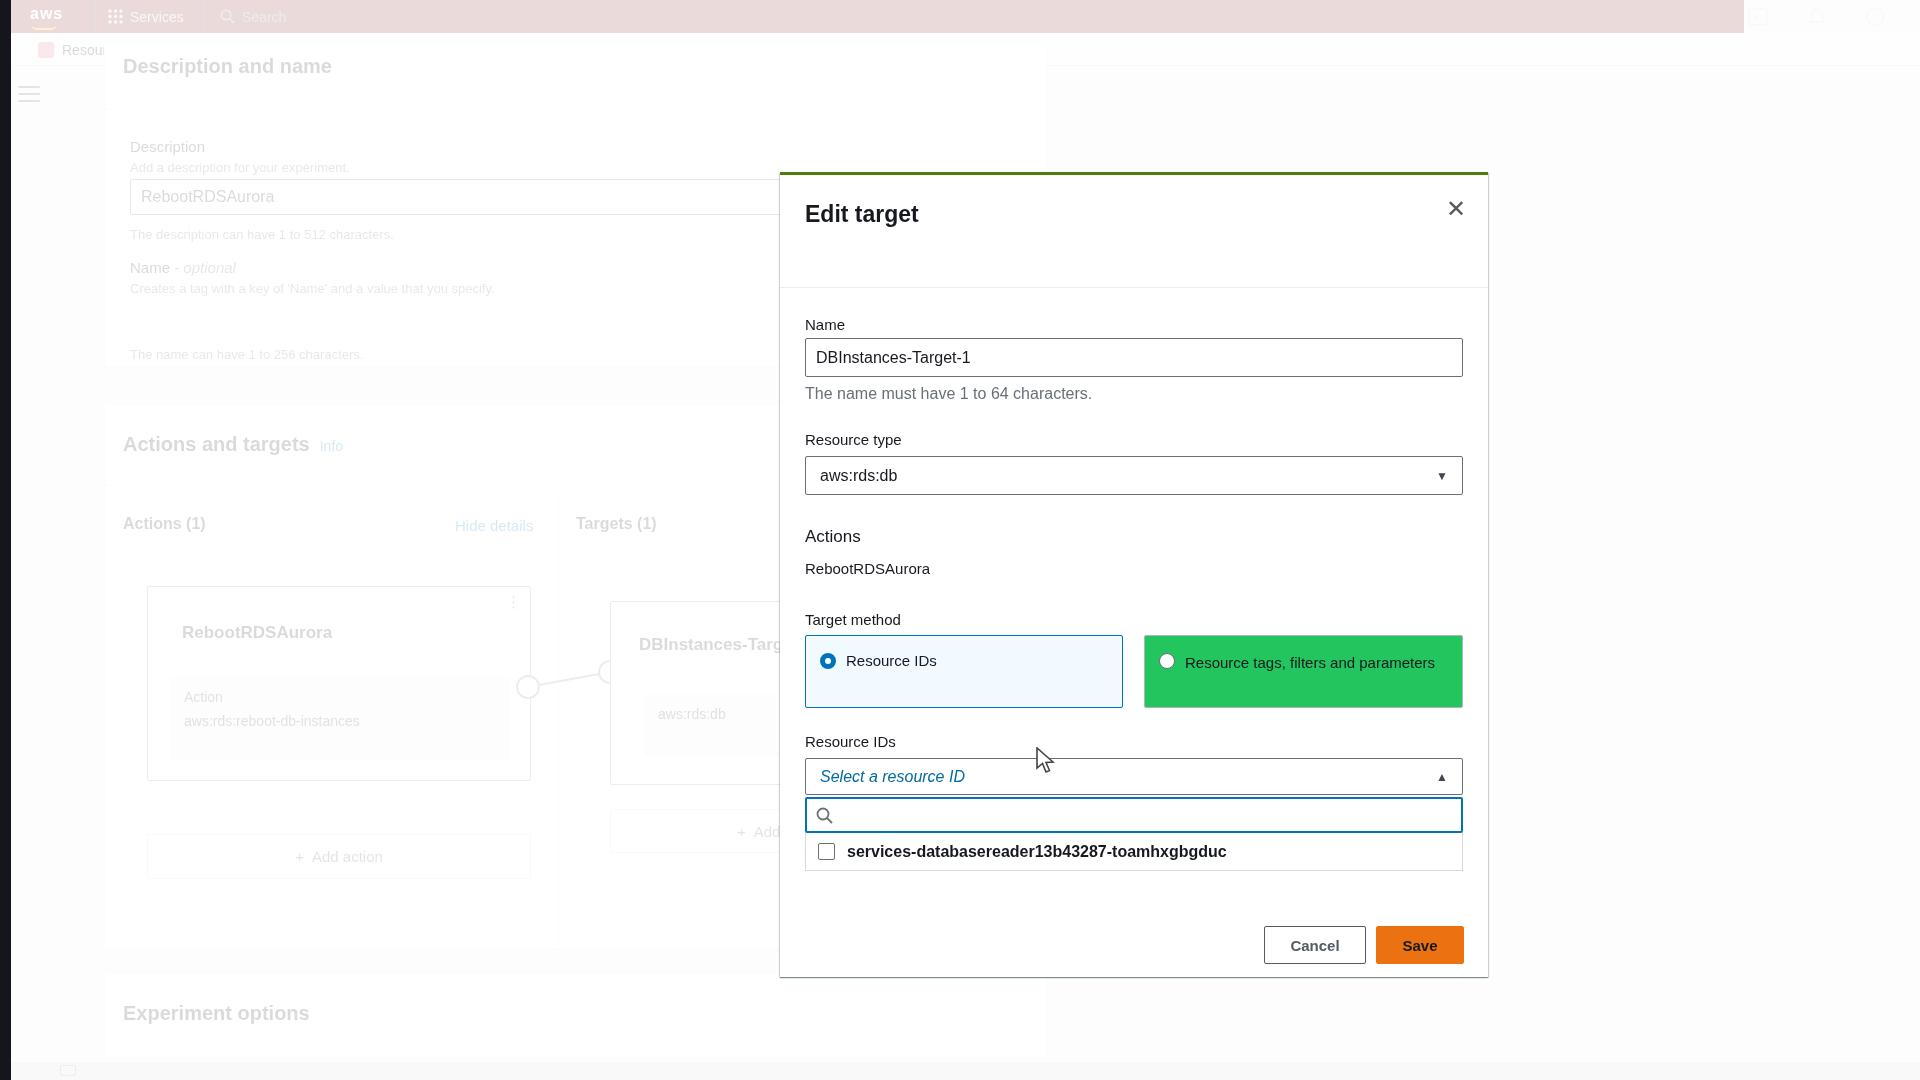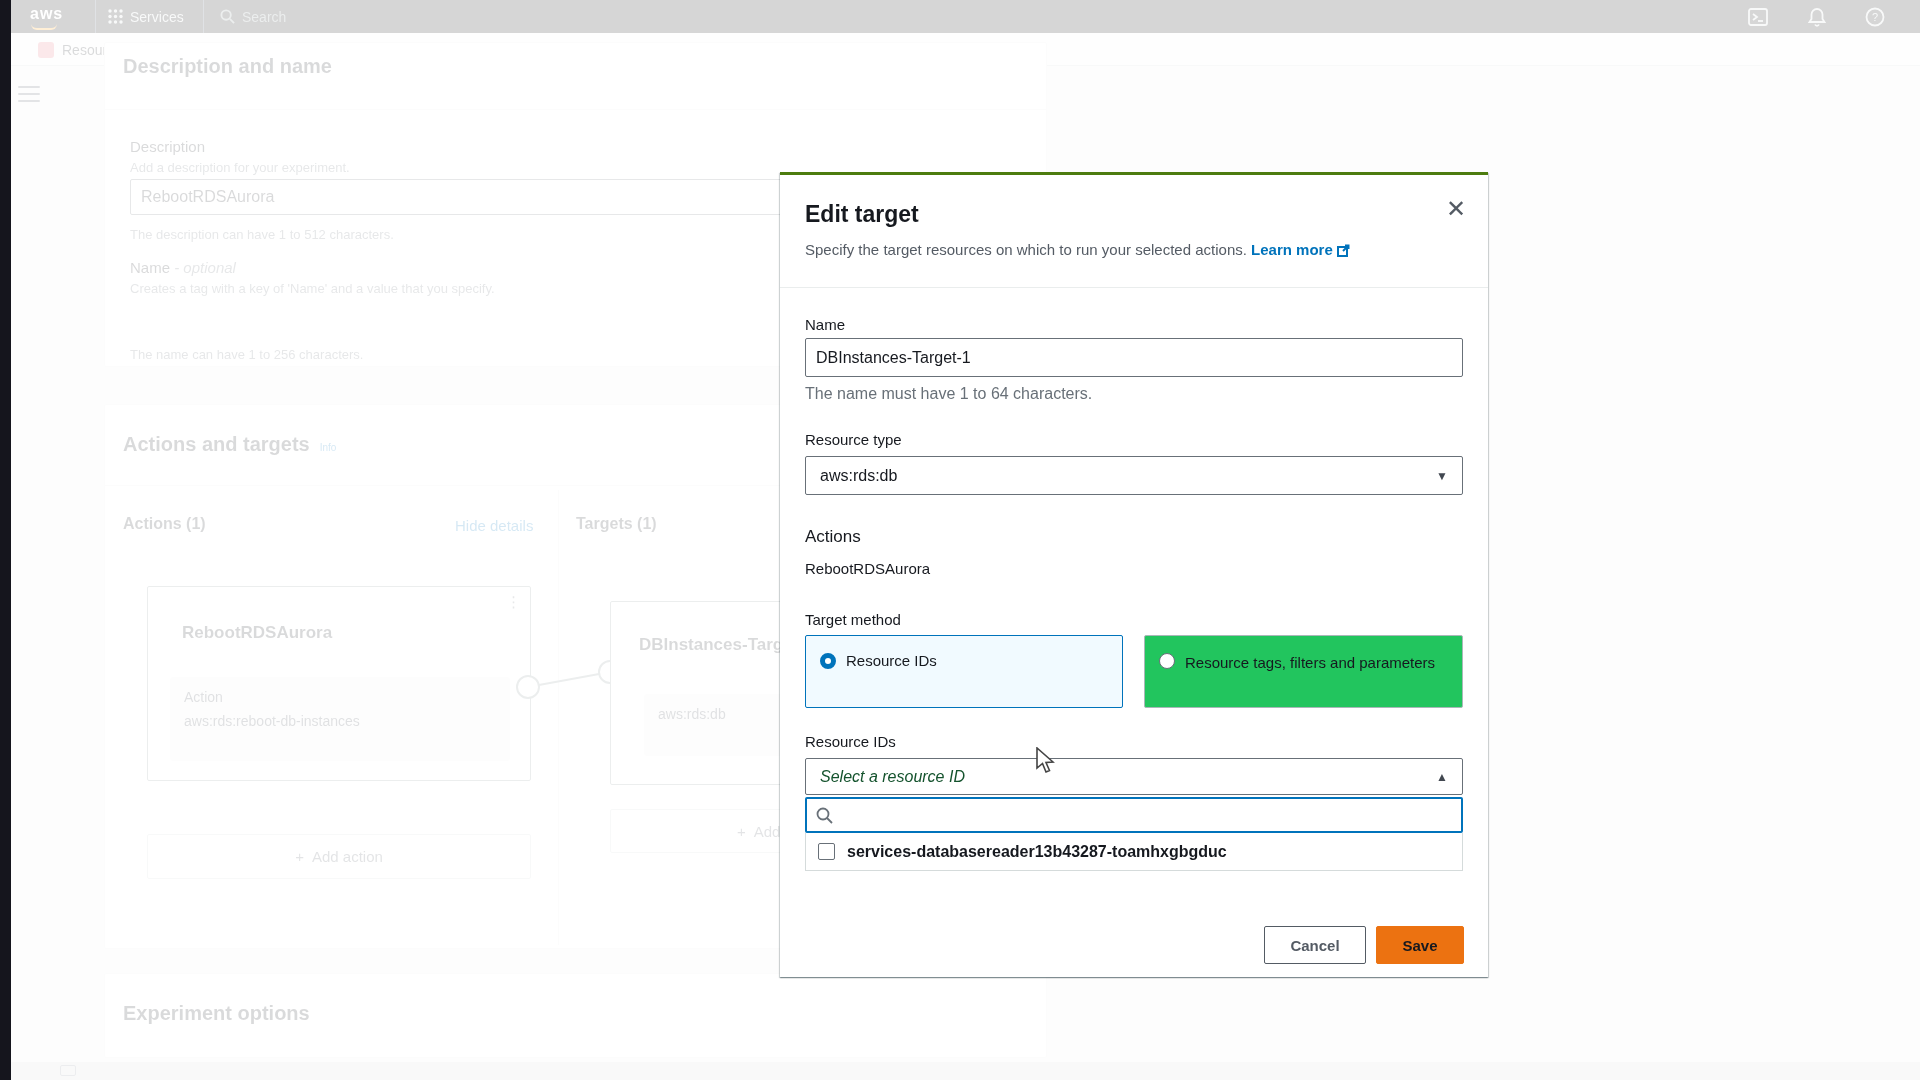--- a/index.html
+++ b/index.html
@@ -2,37 +2,37 @@
 <html><head>
 <meta charset="utf-8">
 <style>
   * { margin:0; padding:0; box-sizing:border-box; }
   html,body { width:1920px; height:1080px; overflow:hidden; }
   body { font-family:"Liberation Sans", sans-serif; background:#f2f3f3; position:relative; color:#16191f; }
 
   
   .backdrop { position:absolute; inset:0; z-index:0; }
 
-  .topnav { position:absolute; left:0; top:0; width:1920px; height:33px; background:#000000; display:flex; align-items:center; color:#fff; }
+  .topnav { position:absolute; left:0; top:0; width:1744px; height:33px; background:#7f1d1d; display:flex; align-items:center; color:#fff; }
   .aws-logo { position:absolute; left:30px; top:5px; font-weight:bold; font-size:16px; letter-spacing:1px; color:#fff; }
   .aws-smile { position:absolute; left:31px; top:24px; width:26px; height:6px; border-bottom:2px solid #ff9900; border-radius:0 0 12px 12px; }
   .nav-divider { position:absolute; top:0; width:1px; height:33px; background:#3e4b5c; }
   .nav-item { position:absolute; top:0; height:33px; display:flex; align-items:center; gap:7px; font-size:14px; color:#d5dbdb; }
   .nav-right-icon { position:absolute; top:6px; width:22px; height:22px; }
 
   .favbar { position:absolute; left:0; top:33px; width:1920px; height:33px; background:#f7f7f7; border-bottom:1px solid #d5dbdb; }
   .fav-item { position:absolute; top:0; height:33px; display:flex; align-items:center; gap:8px; font-size:14px; color:#16191f; }
   .fav-ico { width:16px; height:16px; border-radius:3px; display:inline-block; }
 
   .hamburger { position:absolute; left:18px; top:86px; width:22px; height:18px; cursor:pointer; }
   .hamburger div { height:2px; background:#545b64; margin-bottom:5px; border-radius:1px; }
 
   .panel { position:absolute; background:#fff; border:1px solid #eaeded; border-radius:2px; }
   .panel-title { font-size:20px; font-weight:bold; color:#16191f; }
-  .info-link { font-size:10px; font-weight:normal; color:#0073bb; margin-left:10px; }
+  .info-link { font-size:14px; font-weight:normal; color:#0073bb; margin-left:10px; }
   .field-label { font-size:15px; color:#16191f; }
   .hint { font-size:13px; color:#687078; }
   .txt-input { border:1px solid #687078; border-radius:2px; background:#fff; font-size:16px; color:#16191f; padding:0 10px; font-family:"Liberation Sans", sans-serif; }
 
   .card { position:absolute; background:#fff; border:1px solid #879596; border-radius:2px; }
   .card-title { font-size:17px; font-weight:bold; color:#16191f; }
   .card-inner { position:absolute; background:#f2f3f3; border-radius:2px; padding:12px 14px; font-size:14px; color:#414750; }
   .dots-menu { position:absolute; right:10px; top:12px; color:#687078; font-size:15px; letter-spacing:0; line-height:6px; text-align:center; width:14px; cursor:pointer; }
   .add-btn { position:absolute; background:#fdfdfd; border:1px solid #d5dbdb; border-radius:2px; display:flex; align-items:center; justify-content:center; gap:8px; font-size:15px; color:#545b64; cursor:pointer; }
 
@@ -55,21 +55,21 @@
   .ext-ico { display:inline-block; vertical-align:-2px; margin-left:4px; }
   .modal-close { position:absolute; right:22px; top:22px; font-size:24px; color:#545b64; cursor:pointer; line-height:1; }
   .m-divider { position:absolute; left:0; right:0; top:112px; height:1px; background:#eaeded; }
 
   .m-label { font-size:15px; color:#16191f; }
   .m-input { top:163px; height:39px; width:658px; }
   .m-constraint { top:210px; font-size:16px; color:#687078; }
 
   .select-box { border:1px solid #687078; border-radius:2px; background:#fff; display:flex; align-items:center; padding:0 14px; font-size:16px; color:#16191f; cursor:pointer; }
   .select-caret { margin-left:auto; font-size:12px; color:#414750; }
-  .placeholder { font-style:italic; color:#14532d; }
+  .placeholder { font-style:italic; color:#0369a1; }
 
   .sec-heading { font-size:17px; color:#16191f; }
 
   .tile { position:absolute; top:460px; height:73px; border-radius:2px; display:flex; align-items:flex-start; padding:16px 14px; gap:10px; font-size:15px; cursor:pointer; background:#22c55e; border:1px solid #aab7b8; }
   .tile.selected { border:1.5px solid #0073bb; background:#f1faff; }
   .radio { width:16px; height:16px; border-radius:50%; flex:none; margin-top:1px; }
   .radio.on { border:5px solid #0073bb; background:#fff; }
   .radio.off { border:1px solid #687078; background:#fff; }
 
   .search-box { position:absolute; left:25px; top:622px; width:658px; height:36px; border:2px solid #0073bb; border-radius:2px; background:#fff; display:flex; align-items:center; padding:0 9px; gap:8px; }
@@ -218,28 +218,20 @@
   <div class="page-footer">
     <span class="feedback-ico"></span>
   </div>
 </div>
 
 <div class="dim"></div>
 
 <div class="modal">
   <div class="m-abs modal-title">Edit target</div>
   <span class="modal-close">✕</span>
-  <div class="m-abs modal-sub">
-    <span>Specify the target resources on which to run your selected actions.</span>
-    <a href="#" class="learn-more"><span>Learn more</span><svg class="ext-ico" width="13" height="13" viewBox="0 0 13 13">
-          <rect x="1" y="3" width="9" height="9" fill="none" stroke="#0073bb" stroke-width="2"></rect>
-          <line x1="6" y1="7" x2="11" y2="2" stroke="#0073bb" stroke-width="2"></line>
-          <polyline points="8,1.5 11.5,1.5 11.5,5" fill="none" stroke="#0073bb" stroke-width="2"></polyline>
-        </svg></a>
-  </div>
   <div class="m-divider"></div>
 
   <div class="m-abs m-label" style="top:141px;">Name</div>
   <input class="txt-input m-abs m-input" value="DBInstances-Target-1" style="">
   <div class="m-abs m-constraint">The name must have 1 to 64 characters.</div>
 
   <div class="m-abs m-label" style="top:256px;">Resource type</div>
   <div class="m-abs select-box" style="top:281px; height:39px;">
     <span>aws:rds:db</span>
     <span class="select-caret">▼</span>

